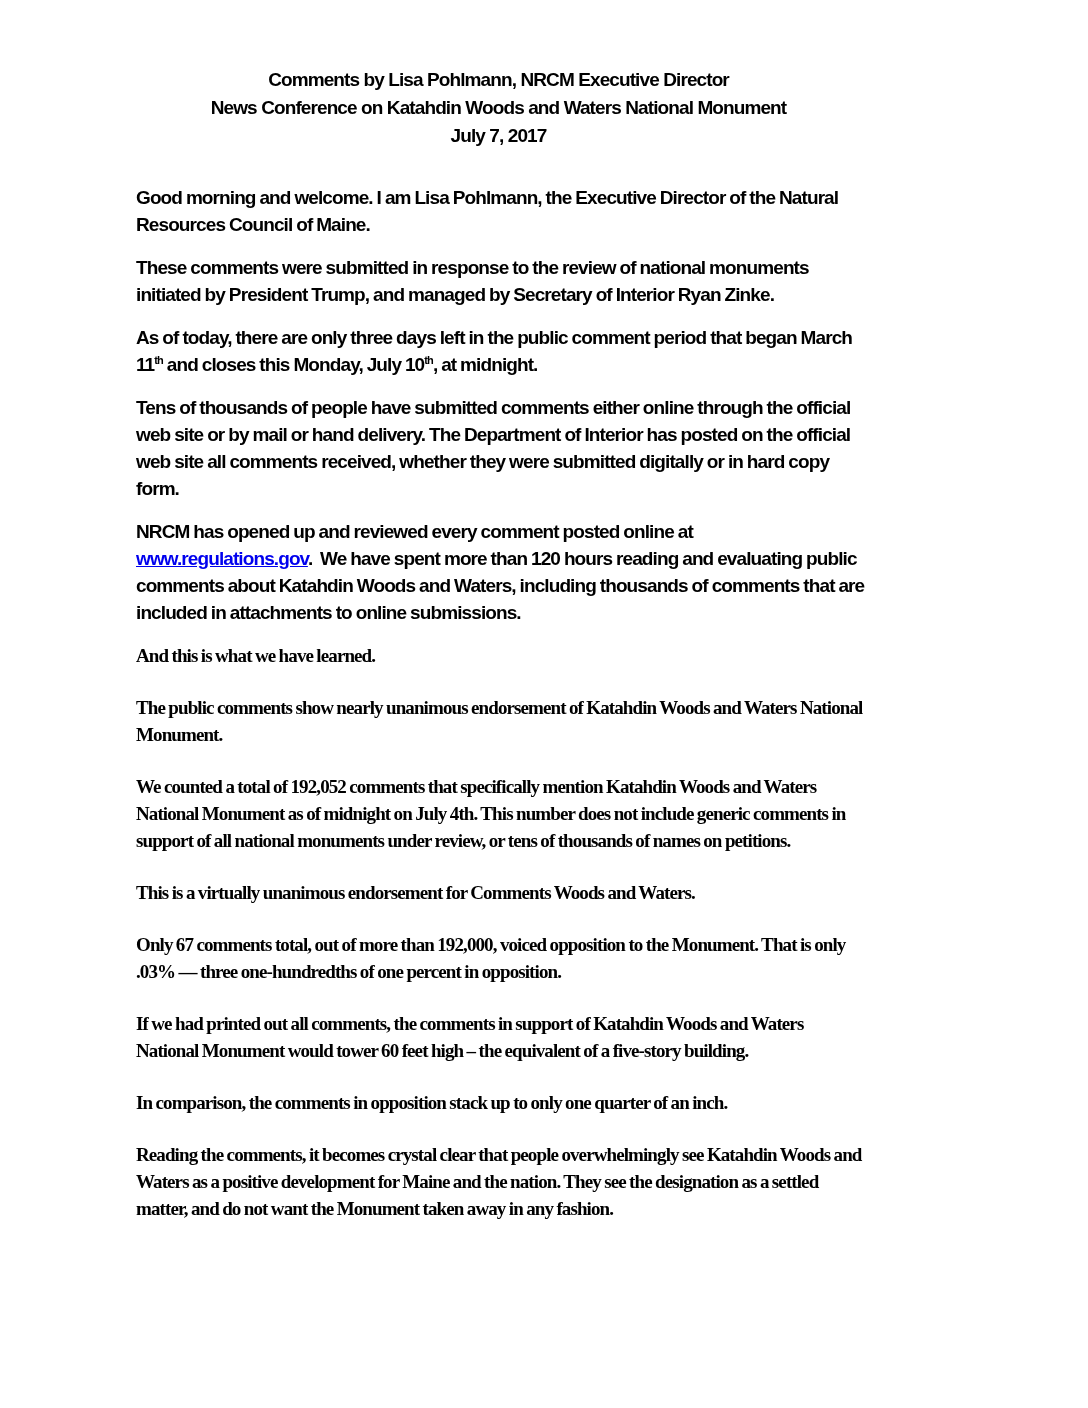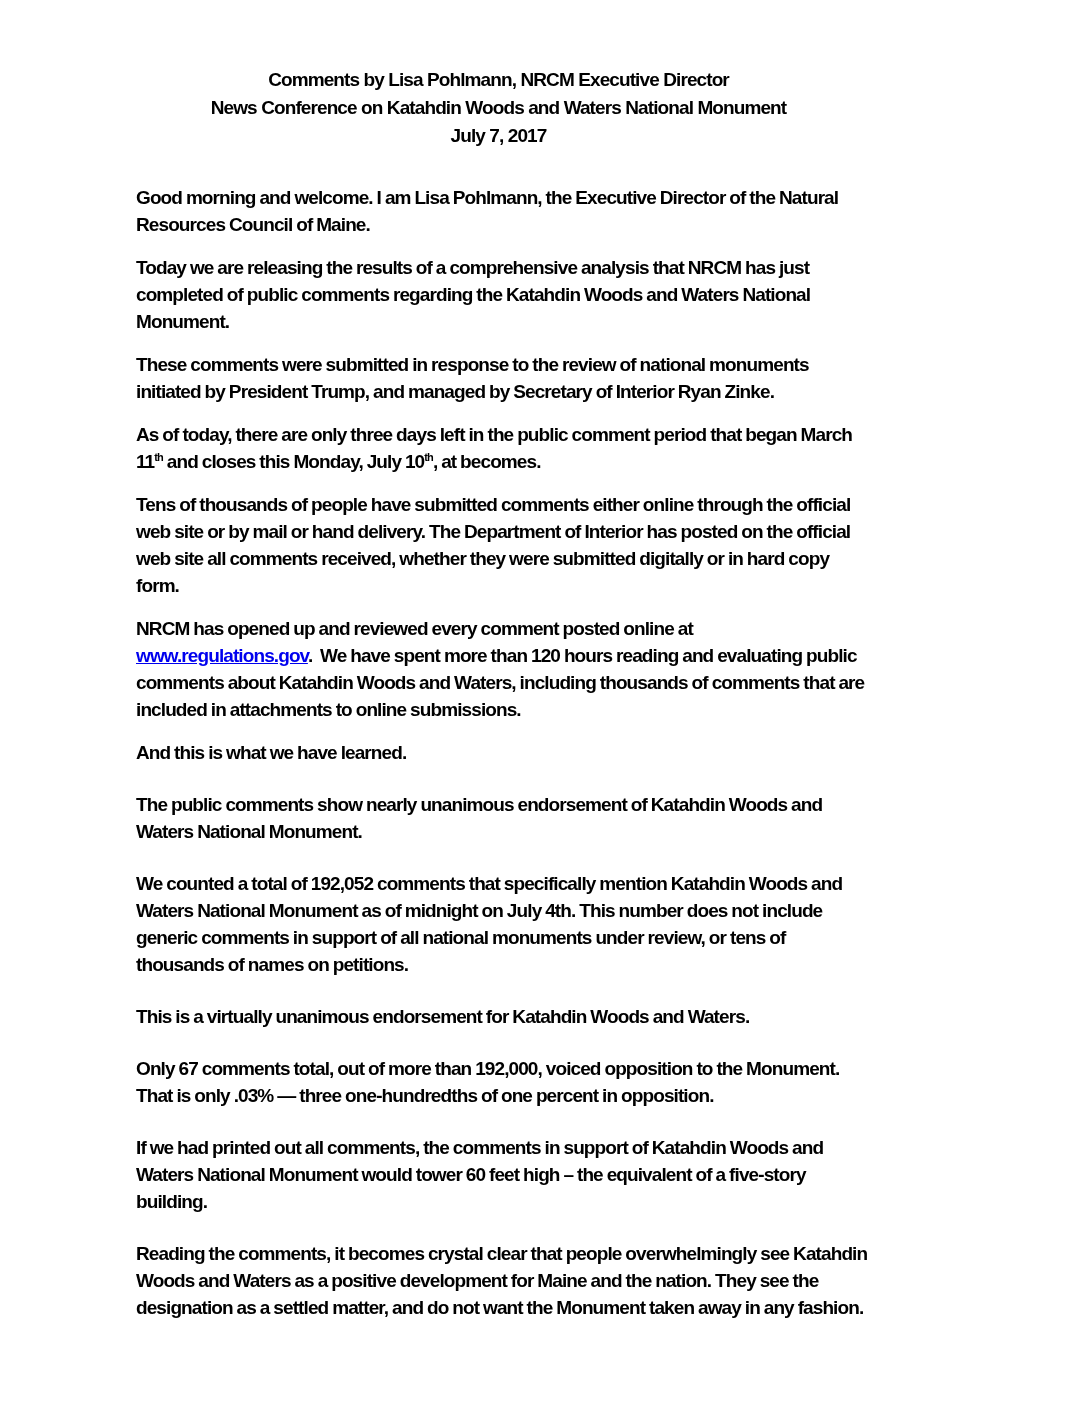--- a/index.html
+++ b/index.html
@@ -23,21 +23,21 @@
   }
   .doc-header div { white-space: nowrap; }
   .doc-body {
     margin-top: 34px;
     font-size: 19px;
     line-height: 27px;
     letter-spacing: -0.9px;
     word-spacing: -0.5px;
   }
   .para { margin: 0 0 16px 8px; }
-  .para.lg { margin-bottom: 25px; }
+  .para.lg { margin-bottom: 25px; font-family: Liberation Serif, serif; }
   .para:last-child { margin-bottom: 0; }
   sup.ord {
     font-size: 11px;
     line-height: 0;
     vertical-align: super;
   }
   a.doc-link {
     color: #0000ee;
     text-decoration: underline;
   }
@@ -46,26 +46,26 @@
 <body>
 
 <div class="page">
   <div class="doc-header">
     <div>Comments by Lisa Pohlmann, NRCM Executive Director</div>
     <div>News Conference on Katahdin Woods and Waters National Monument</div>
     <div>July 7, 2017</div>
   </div>
   <div class="doc-body" id="paragraphs">
       <p class="para sm"><span>Good morning and welcome. I am Lisa Pohlmann, the Executive Director of the Natural Resources Council of Maine.</span></p>
-      <p class="para sm"><span>Today we are releasing the results of a comprehensive analysis that NRCM has just completed of public comments regarding the Katahdin Woods and Waters National Monument.</span></p>
       <p class="para sm"><span>These comments were submitted in response to the review of national monuments initiated by President Trump, and managed by Secretary of Interior Ryan Zinke.</span></p>
-      <p class="para sm"><span>As of today, there are only three days left in the public comment period that began March 11</span><sup class="ord">th</sup><span> and closes this Monday, July 10</span><sup class="ord">th</sup><span>, at becomes.</span></p>
+      <p class="para sm"><span>As of today, there are only three days left in the public comment period that began March 11</span><sup class="ord">th</sup><span> and closes this Monday, July 10</span><sup class="ord">th</sup><span>, at midnight.</span></p>
       <p class="para sm"><span>Tens of thousands of people have submitted comments either online through the official web site or by mail or hand delivery. The Department of Interior has posted on the official web site all comments received, whether they were submitted digitally or in hard copy form.</span></p>
       <p class="para sm"><span>NRCM has opened up and reviewed every comment posted online at </span><a class="doc-link" href="#" style="color: rgb(0, 0, 238);">www.regulations.gov</a><span>.&nbsp; We have spent more than 120 hours reading and evaluating public comments about Katahdin Woods and Waters, including thousands of comments that are included in attachments to online submissions.</span></p>
       <p class="para lg"><span>And this is what we have learned.</span></p>
       <p class="para lg"><span>The public comments show nearly unanimous endorsement of Katahdin Woods and Waters National Monument.</span></p>
       <p class="para lg"><span>We counted a total of 192,052 comments that specifically mention Katahdin Woods and Waters National Monument as of midnight on July 4th. This number does not include generic comments in support of all national monuments under review, or tens of thousands of names on petitions.</span></p>
-      <p class="para lg"><span>This is a virtually unanimous endorsement for Katahdin Woods and Waters.</span></p>
+      <p class="para lg"><span>This is a virtually unanimous endorsement for Comments Woods and Waters.</span></p>
       <p class="para lg"><span>Only 67 comments total, out of more than 192,000, voiced opposition to the Monument. That is only .03% — three one-hundredths of one percent in opposition.</span></p>
       <p class="para lg"><span>If we had printed out all comments, the comments in support of Katahdin Woods and Waters National Monument would tower 60 feet high – the equivalent of a five-story building.</span></p>
+      <p class="para lg"><span>In comparison, the comments in opposition stack up to only one quarter of an inch.</span></p>
       <p class="para lg"><span>Reading the comments, it becomes crystal clear that people overwhelmingly see Katahdin Woods and Waters as a positive development for Maine and the nation. They see the designation as a settled matter, and do not want the Monument taken away in any fashion.</span></p>
     </div>
 </div>
 
 </body></html>

